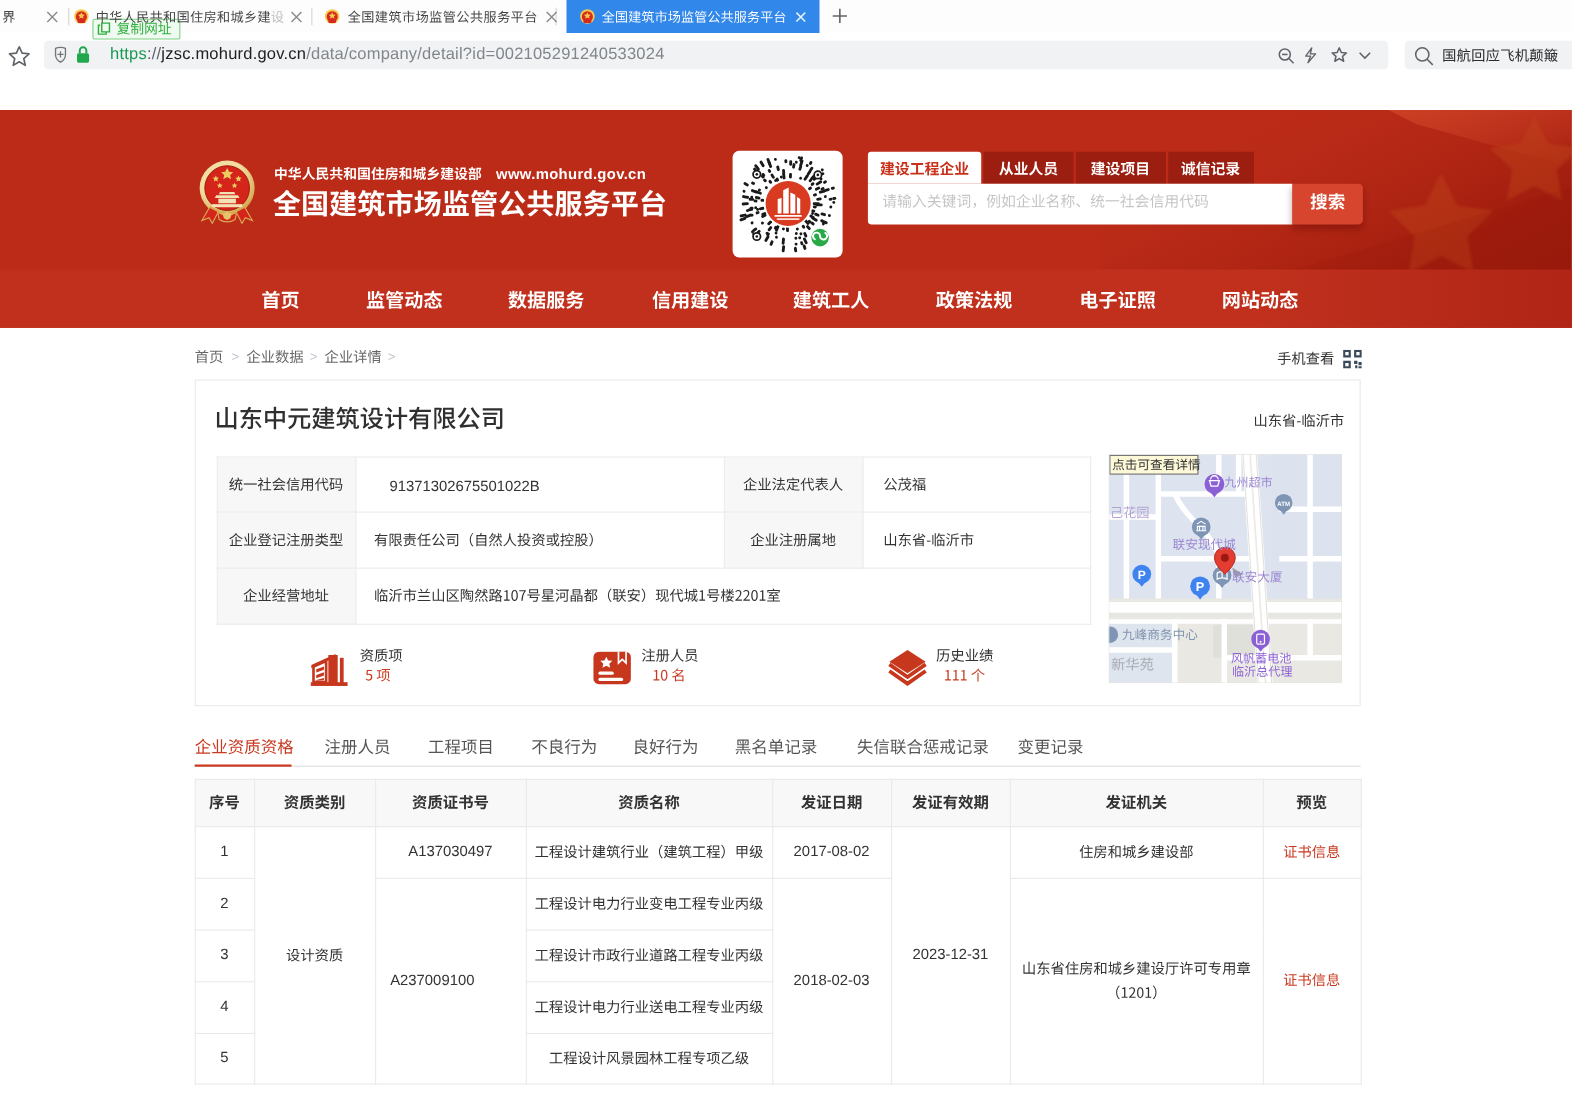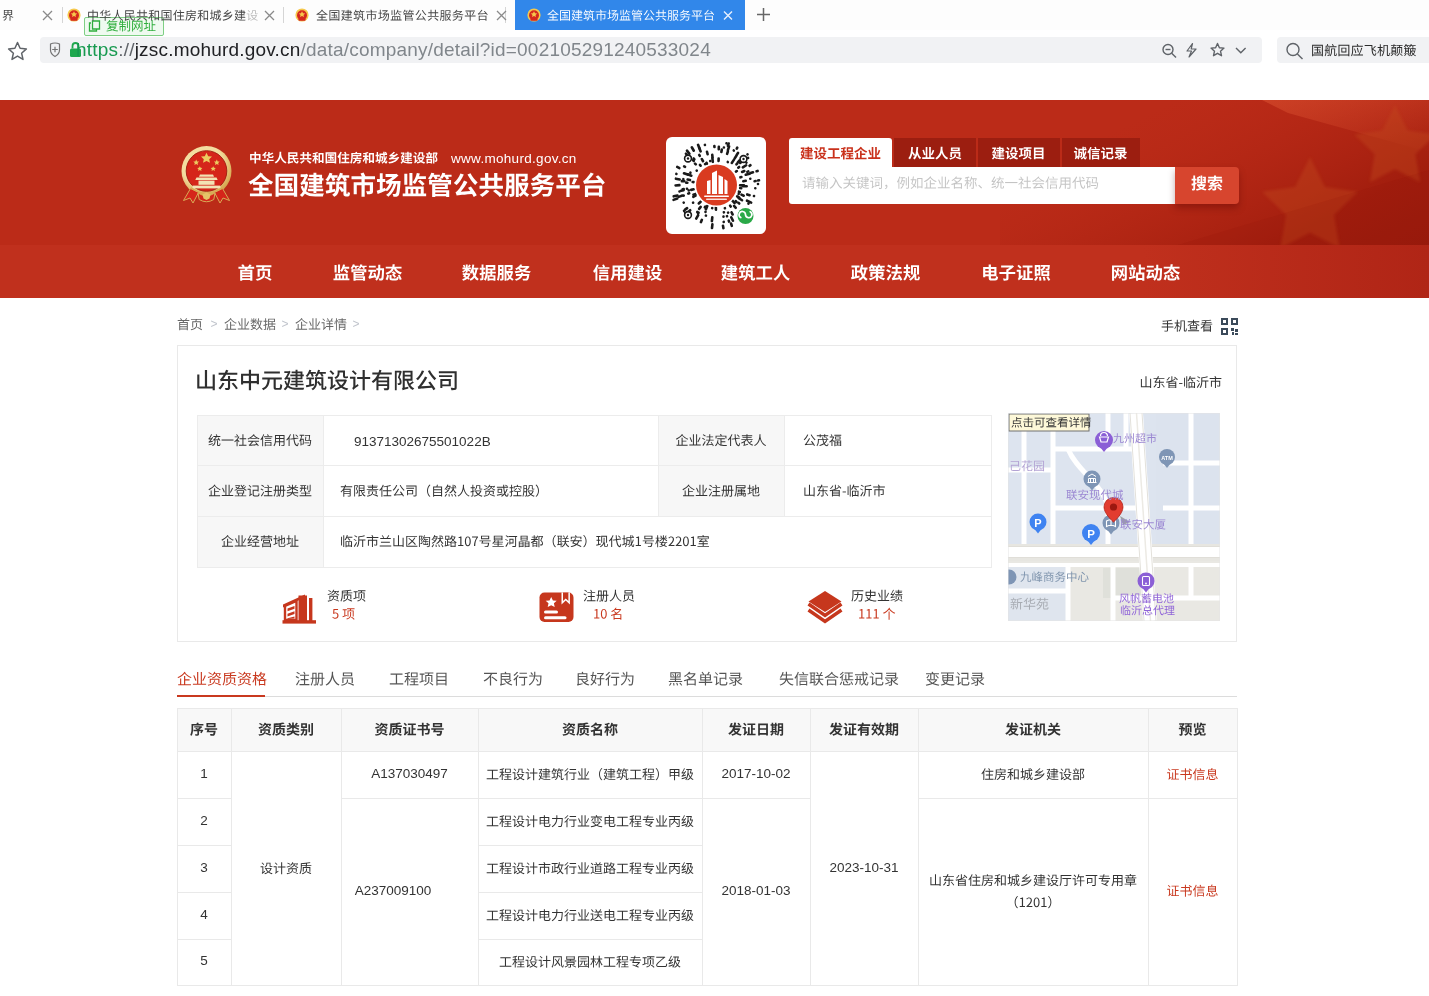--- a/index.html
+++ b/index.html
@@ -5,21 +5,21 @@
 html,body{width:1429px;height:996px;overflow:hidden;background:#fff;
  font-family:"Liberation Sans",sans-serif;}
 .abs{position:absolute}
 #page{position:relative;width:1429px;height:996px}
 
 #tabbar{position:absolute;left:0;top:0;width:1429px;height:30px;background:#fdfdfd}
 .tabsep{position:absolute;top:7px;width:1px;height:16px;background:#d5d5d5}
 #activetab{position:absolute;left:515px;top:0;width:230px;height:30px;background:#3187ea}
 #urlfield{position:absolute;left:40px;top:37px;width:1222px;height:26px;background:#f1f2f4;border-radius:4px}
 #sefield{position:absolute;left:1277px;top:37px;width:160px;height:26px;background:#f1f2f4;border-radius:4px}
-#urltext{position:absolute;left:76px;top:37px;height:28px;line-height:26px;font-size:19px;letter-spacing:0.2px;white-space:pre}
+#urltext{position:absolute;left:100px;top:37px;height:28px;line-height:26px;font-size:15px;letter-spacing:0.2px;white-space:pre}
 #tooltip{position:absolute;left:84px;top:17px;width:80px;height:19px;background:#effaf0;border:1px solid #7ecf84;border-radius:2px}
 
 #banner{position:absolute;left:0;top:100px;width:1429px;height:198px;background:#bb2b18;overflow:hidden}
 #nav{position:absolute;left:0;top:245px;width:1429px;height:53px;background:linear-gradient(90deg,#c0301d 0%,#c0301d 80%,#b02516 100%)}
 #qrbox{position:absolute;left:666px;top:37px;width:100px;height:97px;background:#fff;border-radius:6px}
 .stab{position:absolute;top:38px;height:29px}
 #inputbar{position:absolute;left:789px;top:67px;width:386px;height:37px;background:#fff;border-radius:0 0 0 3px}
 #sbtn{position:absolute;left:1175px;top:67px;width:64px;height:37px;background:#d7452e;border-radius:0 4px 4px 0;box-shadow:0 4px 7px rgba(80,0,0,.35)}
 
 #card{position:absolute;left:177px;top:345px;width:1060px;height:297px;border:1px solid #e9e9e9}
@@ -141,21 +141,21 @@
 <path d="M17.5 35.5 h20 l1.2 2.6 h-22.4 z"></path>
 <rect x="19.5" y="38.6" width="16" height="4.2"></rect>
 <rect x="13.5" y="43.6" width="28" height="2.8"></rect>
 </g>
 <path d="M12 45 q15.5 11 31 0 l-1.5 5 q-14 9 -28 0 z" fill="#d8ab55"></path>
 <path d="M11.5 46.5 l-7 12 6.5 -2.5 3 5 5.5 -10.5 z" fill="#d5251a" stroke="#d8ab55" stroke-width="1"></path>
 <path d="M43.5 46.5 l7 12 -6.5 -2.5 -3 5 -5.5 -10.5 z" fill="#d5251a" stroke="#d8ab55" stroke-width="1"></path>
 <path d="M19 51 q8.5 5.5 17 0 l-1.2 6.5 q-7.3 4.5 -14.6 0 z" fill="#d5251a" stroke="#d8ab55" stroke-width="1"></path>
 <path d="M23.5 52.5 l4 -2 4 2 -1 4 -3 1.5 -3 -1.5 z" fill="#e6c268"></path>
 </svg>
-<div class="abs" style="left:451px;top:51px;font-size:13.5px;font-weight:normal;color:#fff;letter-spacing:0.3px">www.mohurd.gov.cn</div>
+<div class="abs" style="left:451px;top:51px;font-size:13.5px;font-weight:bold;color:#fff;letter-spacing:0.3px">www.mohurd.gov.cn</div>
 <div id="qrbox"></div>
 <svg class="abs" style="left:666px;top:37px" width="100" height="97">
         <rect x="74.7" y="45.0" width="2.6" height="6.4" rx="1.2" fill="#1a1a1a" transform="rotate(90 76.0 48.2)"></rect>
         <rect x="77.4" y="46.0" width="2.6" height="6.4" rx="1.2" fill="#1a1a1a" transform="rotate(90 78.7 49.2)"></rect>
         <rect x="90.7" y="45.7" width="2.6" height="2.6" rx="1.2" fill="#1a1a1a" transform="rotate(90 92.0 47.0)"></rect>
         <rect x="73.4" y="49.3" width="2.6" height="3.6" rx="1.2" fill="#1a1a1a" transform="rotate(98 74.7 51.1)"></rect>
         <rect x="88.0" y="49.9" width="2.6" height="2.6" rx="1.2" fill="#1a1a1a" transform="rotate(98 89.3 51.2)"></rect>
         <rect x="72.0" y="53.0" width="2.6" height="3.6" rx="1.2" fill="#1a1a1a" transform="rotate(106 73.3 54.8)"></rect>
         <rect x="81.1" y="55.3" width="2.6" height="5.0" rx="1.2" fill="#1a1a1a" transform="rotate(106 82.4 57.8)"></rect>
         <rect x="86.7" y="57.7" width="2.6" height="2.6" rx="1.2" fill="#1a1a1a" transform="rotate(106 88.0 59.0)"></rect>
@@ -502,23 +502,23 @@
         </tr>
 </tbody>
     </table>
 <div class="latc" style="left:204px;top:765.5px">1</div>
 <div class="latc" style="left:204px;top:812.5px">2</div>
 <div class="latc" style="left:204px;top:859.5px">3</div>
 <div class="latc" style="left:204px;top:906.5px">4</div>
 <div class="latc" style="left:204px;top:953px">5</div>
 <div class="latc" style="left:409.5px;top:765.5px">A137030497</div>
 <div class="latc" style="left:393px;top:882.5px">A237009100</div>
-<div class="latc" style="left:756px;top:765.5px">2017-10-02</div>
-<div class="latc" style="left:756px;top:882.5px">2018-01-03</div>
-<div class="latc" style="left:864px;top:859.5px">2023-10-31</div>
+<div class="latc" style="left:756px;top:765.5px">2017-08-02</div>
+<div class="latc" style="left:756px;top:882.5px">2018-02-03</div>
+<div class="latc" style="left:864px;top:859.5px">2023-12-31</div>
 <svg id="overlay" width="1429" height="996">
       <defs>
         <path id="g0" d="M311 -271V-212C311 -137 294 -40 118 26C134 40 159 67 169 86C364 8 388 -114 388 -210V-271ZM231 -578H461V-469H231ZM536 -578H768V-469H536ZM231 -744H461V-637H231ZM536 -744H768V-637H536ZM629 -271V78H706V-269C769 -226 840 -191 911 -169C922 -188 945 -217 962 -233C843 -264 723 -328 646 -406H845V-808H157V-406H357C280 -327 160 -260 45 -227C62 -211 84 -184 95 -164C227 -211 366 -301 449 -406H559C597 -356 647 -310 703 -271Z"></path>
         <path id="g1" d="M458 -840V-661H96V-186H171V-248H458V79H537V-248H825V-191H902V-661H537V-840ZM171 -322V-588H458V-322ZM825 -322H537V-588H825Z"></path>
         <path id="g2" d="M530 -826V-627C473 -608 414 -591 357 -576C368 -561 380 -535 385 -517C433 -529 481 -543 530 -557V-470C530 -387 556 -365 653 -365C673 -365 807 -365 829 -365C910 -365 931 -397 940 -513C920 -519 890 -530 873 -542C869 -448 862 -431 823 -431C794 -431 681 -431 660 -431C613 -431 605 -437 605 -470V-581C721 -619 831 -664 913 -716L856 -773C794 -730 704 -689 605 -652V-826ZM325 -842C260 -733 154 -628 46 -563C63 -549 90 -521 102 -507C142 -535 183 -569 223 -607V-337H298V-685C334 -727 368 -772 395 -817ZM52 -222V-149H460V80H539V-149H949V-222H539V-339H460V-222Z"></path>
         <path id="g3" d="M457 -837C454 -683 460 -194 43 17C66 33 90 57 104 76C349 -55 455 -279 502 -480C551 -293 659 -46 910 72C922 51 944 25 965 9C611 -150 549 -569 534 -689C539 -749 540 -800 541 -837Z"></path>
         <path id="g4" d="M107 85C132 69 171 58 474 -32C470 -49 465 -82 465 -102L193 -26V-274H496C554 -73 670 70 805 69C878 69 909 30 921 -117C901 -123 872 -138 855 -153C849 -47 839 -6 808 -5C720 -4 628 -113 575 -274H903V-345H556C545 -393 537 -444 534 -498H829V-788H116V-57C116 -15 89 7 71 17C83 33 101 65 107 85ZM478 -345H193V-498H458C461 -445 468 -394 478 -345ZM193 -718H753V-568H193Z"></path>
         <path id="g5" d="M587 -150C682 -80 804 20 864 80L935 34C870 -27 745 -122 653 -189ZM329 -187C273 -112 160 -25 62 28C79 41 106 65 121 81C222 23 335 -70 407 -157ZM89 -628V-556H280V-318H48V-245H956V-318H720V-556H920V-628H720V-831H643V-628H357V-831H280V-628ZM357 -318V-556H643V-318Z"></path>
         <path id="g6" d="M531 -747V35H604V-47H827V28H903V-747ZM604 -119V-675H827V-119ZM439 -831C351 -795 193 -765 60 -747C68 -730 78 -704 81 -687C134 -693 191 -701 247 -711V-544H50V-474H228C182 -348 102 -211 26 -134C39 -115 58 -86 67 -64C132 -133 198 -248 247 -366V78H321V-363C364 -306 420 -230 443 -192L489 -254C465 -285 358 -411 321 -449V-474H496V-544H321V-726C384 -739 442 -754 489 -772Z"></path>
         <path id="g7" d="M592 -320C629 -286 671 -238 691 -206L743 -237C722 -268 679 -315 641 -347ZM228 -196V-132H777V-196H530V-365H732V-430H530V-573H756V-640H242V-573H459V-430H270V-365H459V-196ZM86 -795V80H162V30H835V80H914V-795ZM162 -40V-725H835V-40Z"></path>

